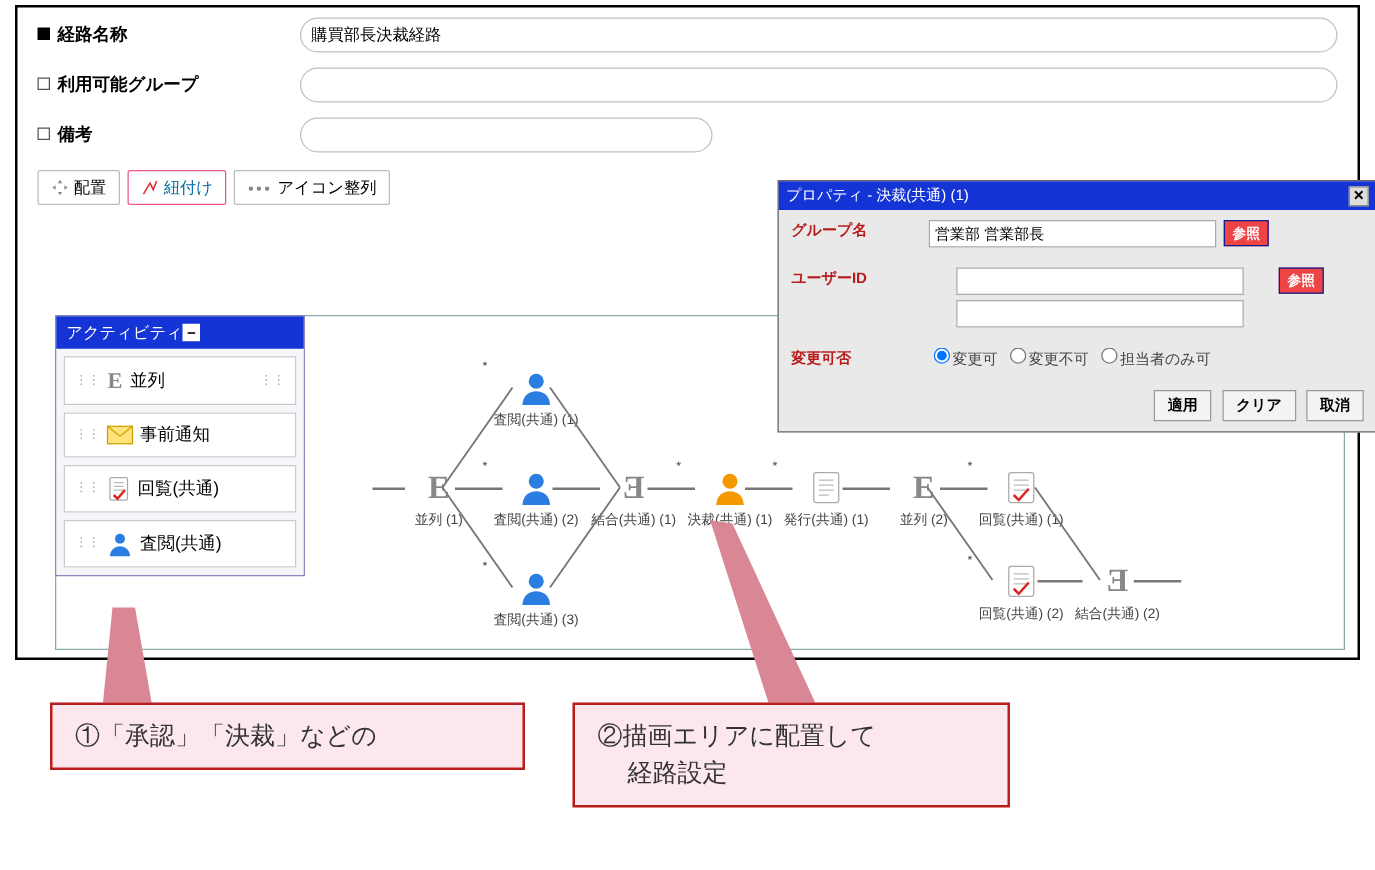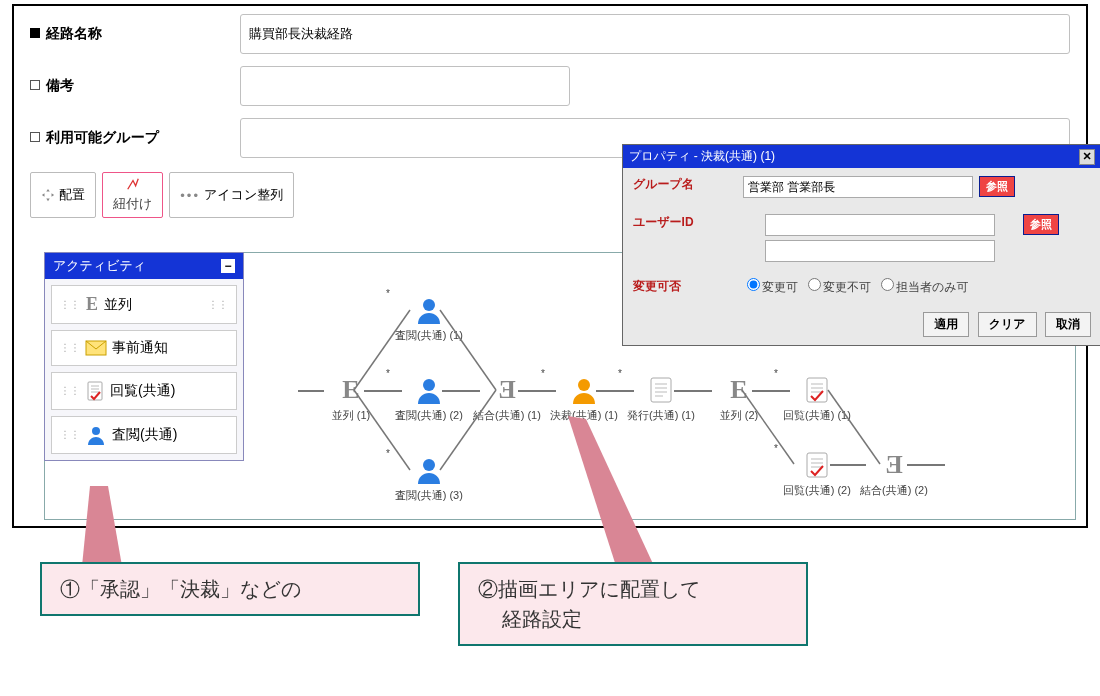--- a/index.html
+++ b/index.html
@@ -2,28 +2,28 @@
 <html><head>
 <meta charset="utf-8">
 <style>
   * { box-sizing: border-box; font-family: "Meiryo","Yu Gothic",sans-serif; }
   body { margin:0; width:1100px; height:696px; background:#fff; position:relative; }
   .app { position:absolute; left:12px; top:4px; width:1076px; height:524px; border:2px solid #000; background:#fff; }
   .form-row { display:flex; align-items:center; padding:8px 16px 4px; }
   .form-row .lbl { width:210px; font-size:14px; font-weight:bold; }
   .form-row .bullet { display:inline-block; width:10px; height:10px; margin-right:6px; background:#000; }
   .form-row .chk { display:inline-block; width:10px; height:10px; margin-right:6px; border:1px solid #555; }
-  .form-row input { flex:1; height:40px; border:1px solid #c0c0c0; border-radius:3px; padding:0 8px; font-size:13px; }
+  .form-row input { flex:1; height:28px; border:1px solid #c0c0c0; border-radius:14px; padding:0 8px; font-size:13px; }
   .toolbar { display:flex; gap:6px; padding:10px 16px 8px; }
   .tbtn { display:flex; align-items:center; gap:4px; border:1px solid #bbb; background:#fff; padding:4px 10px; font-size:13px; cursor:pointer; border-radius:2px; }
-  .tbtn.active { border-color:#e58; color:#404040;flex-direction:column; }
+  .tbtn.active { border-color:#e58; color:#0369a1; }
   .tbtn .ic { width:14px; height:14px; }
   .canvas { position:absolute; left:30px; right:10px; top:246px; bottom:6px; border:1px solid #8aa; background:#fff; }
   .palette { position:absolute; left:30px; top:246px; width:200px; border:1px solid #88b; background:#f6f6fa; }
-  .palette .title { background:#1434d6; color:#fff; padding:4px 8px; font-size:13px; display:flex; justify-content:space-between; align-items:center; }
+  .palette .title { background:#1434d6; color:#fff; padding:4px 8px; font-size:13px; display:flex; align-items:center; }
   .palette .collapse { width:14px; height:14px; background:#fff; display:flex; align-items:center; justify-content:center; font-size:12px; font-weight:bold; color:#000; }
   .palette .item { display:flex; align-items:center; gap:6px; background:#fff; border:1px solid #ccc; margin:6px; padding:8px; font-size:14px; cursor:move; user-select:none; }
   .palette .drag { color:#aaa; font-size:10px; line-height:8px; }
 
   
   .node { position:absolute; width:70px; text-align:center; font-size:11px; color:#444; }
   .node .ic { width:28px; height:28px; margin:0 auto 4px; display:flex; align-items:center; justify-content:center; }
   .star { position:absolute; left:-8px; top:-8px; font-size:10px; }
   .edge { position:absolute; background:#777; height:1.5px; }
 
@@ -34,46 +34,46 @@
   .props .close { width:16px; height:16px; background:#ddd; color:#000; display:flex; align-items:center; justify-content:center; border:1px solid #888; font-size:11px; font-weight:bold; cursor:pointer; }
   .props .row { display:flex; align-items:flex-start; padding:8px 10px; font-size:12px; }
   .props .row .plbl { width:110px; font-weight:bold; color:#b91c1c; }
   .props .row input[type=text] { width:230px; height:22px; border:1px solid #aaa; padding:0 4px; font-size:12px; }
   .ref { margin-left:6px; background:#ef4444; color:#fff; border:1px solid #0a1e90; font-size:11px; padding:2px 6px; font-weight:bold; cursor:pointer; }
   .props .radios { font-size:12px; color:#444; display:flex; gap:6px; align-items:flex-end; }
   .props .radios input { margin:0 2px 0 4px; }
   .props .btns { text-align:right; padding:8px 10px; }
   .props .btns button { background:#f3f3f3; border:1px solid #999; font-size:12px; padding:3px 10px; margin-left:4px; font-weight:bold; cursor:pointer; }
 
-  .callout { position:absolute; background:#fce8ec; border:2px solid #0f766e; padding:10px 18px; font-size:20px; color:#333; line-height:1.5; }
+  .callout { position:absolute; background:#fce8ec; border:2px solid #b91c1c; padding:10px 18px; font-size:20px; color:#333; line-height:1.5; }
 </style>
 </head>
 <body>
 
 <div class="callout" style="left:590px; top:4px; width:490px;">
   <span>③各アクションを行う</span><br>
   <span style="padding-left:1.2em;">ユーザ・グループを設定</span>
 </div>
 <svg style="position:absolute; left:1016px; top:92px;" width="60" height="84">
   <polygon points="0,0 50,0 34,80 16,80" fill="#d98695"></polygon>
 </svg>
 
 <div class="app">
 
   <div class="form-row">
     <div class="lbl"><span class="bullet"></span><span>経路名称</span></div>
     <input type="text" value="購買部長決裁経路" style="">
   </div>
   <div class="form-row">
+    <div class="lbl"><span class="chk"></span><span>利用可能グループ</span></div>
+    <input type="text" value="" style="">
+  </div>
+  <div class="form-row">
     <div class="lbl"><span class="chk"></span><span>備考</span></div>
     <input type="text" style="max-width: 330px;" value="">
-  </div>
-  <div class="form-row">
-    <div class="lbl"><span class="chk"></span><span>利用可能グループ</span></div>
-    <input type="text" value="" style="">
   </div>
 
   <div class="toolbar">
     <div class="tbtn">
       <svg class="ic" viewBox="0 0 16 16">
           <path d="M8 1l2 3H6zM8 15l-2-3h4zM1 8l3-2v4zM15 8l-3 2V6z" fill="#888"></path>
         </svg>
       <span>配置</span>
     </div>
     <div class="tbtn active">

